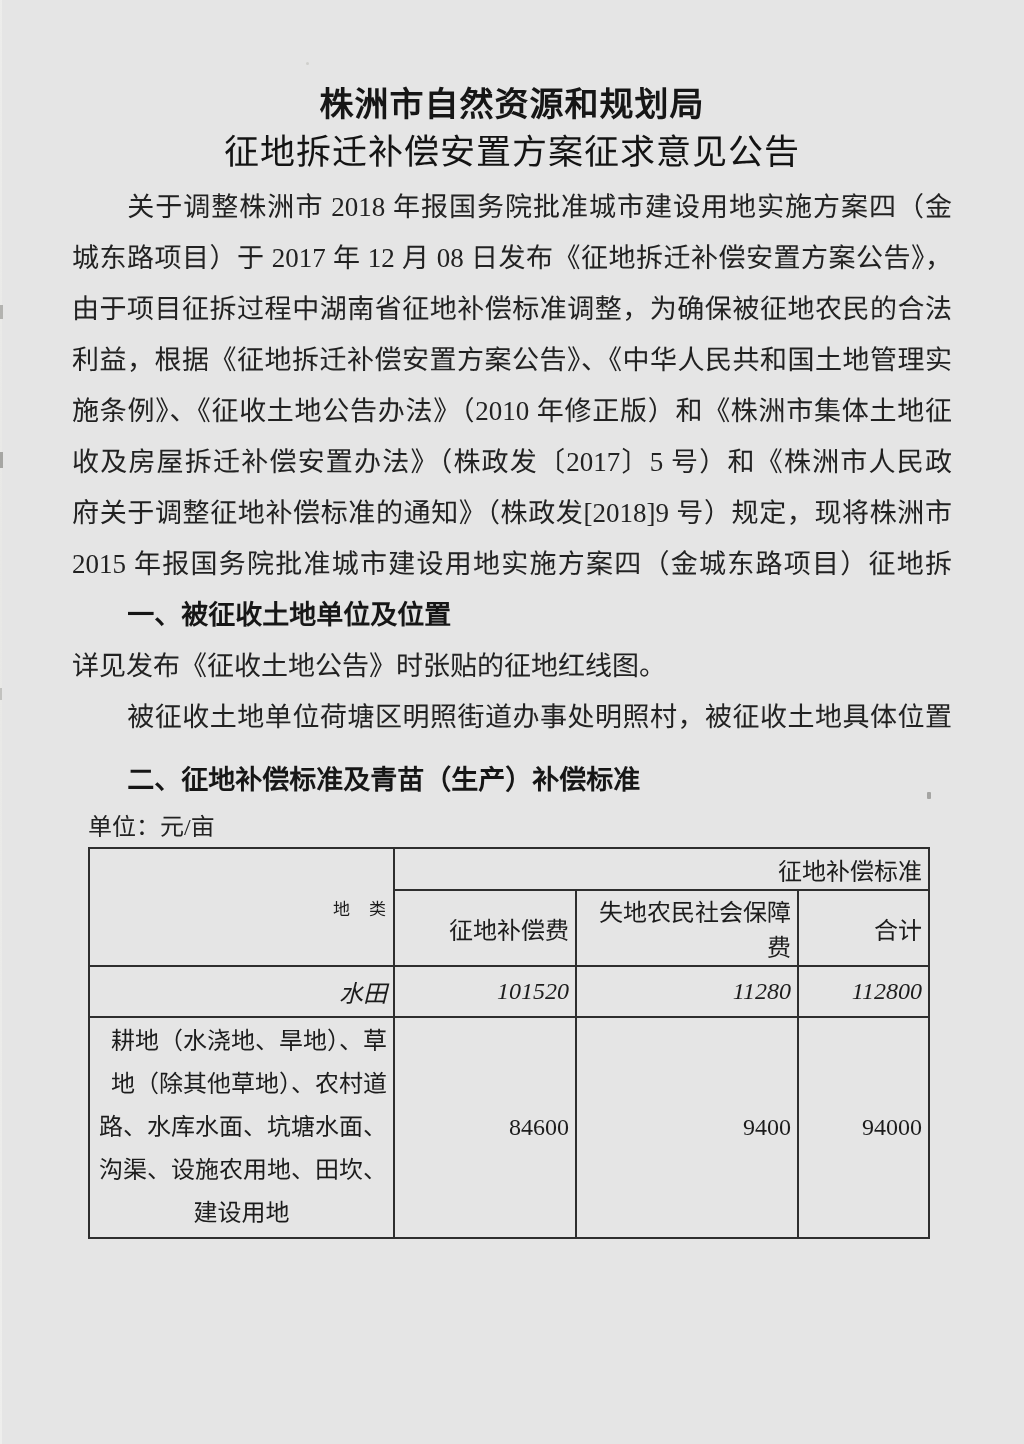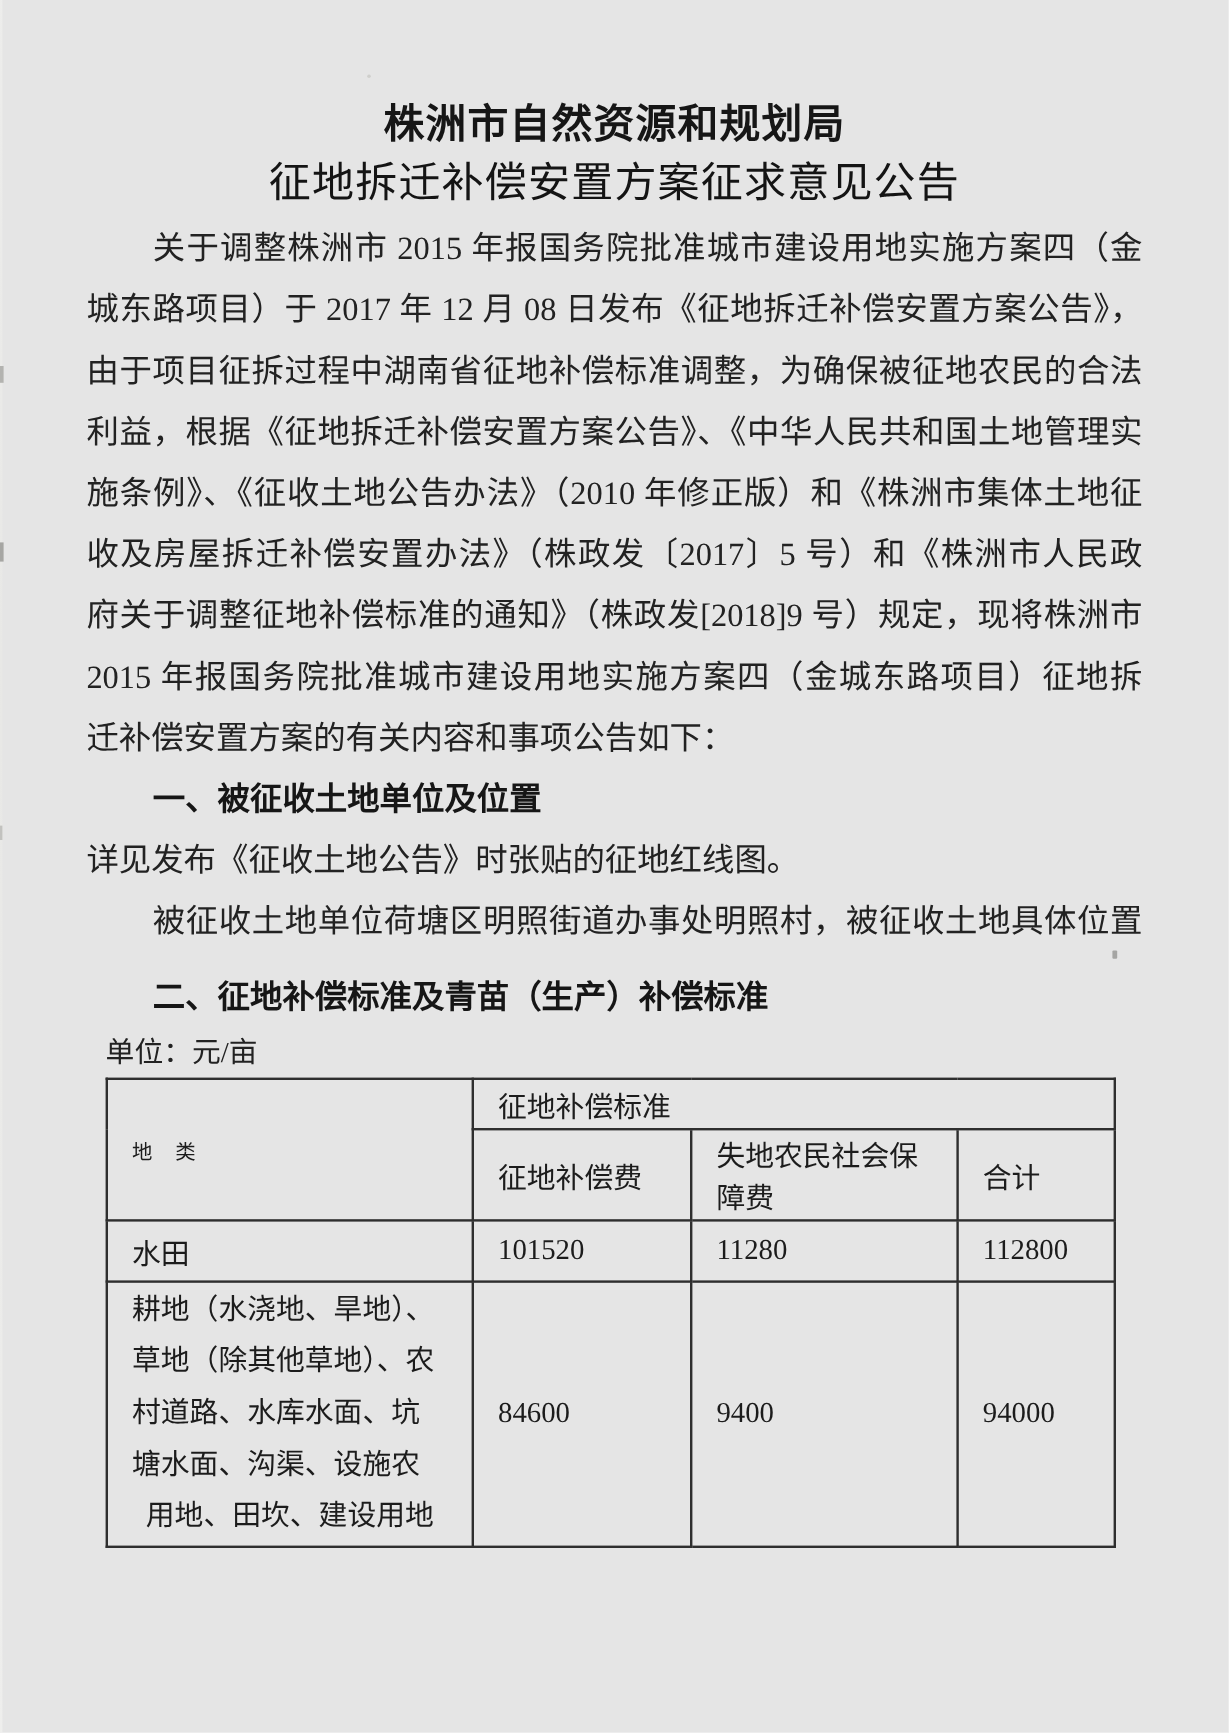--- a/index.html
+++ b/index.html
@@ -52,30 +52,30 @@
 
   
   table.comp {
     margin-left:16px; margin-top:5px;
     border-collapse:collapse; table-layout:fixed;
     width:840px;
     font-size:24px; color:#1c1c1c;
   }
   table.comp td {
     border:2px solid #2e2e2e;
-    text-align:left; vertical-align:middle;
-    padding:2px 20px; overflow:hidden;
+    text-align:right; vertical-align:middle;
+    padding:2px 6px; overflow:hidden;
   }
   col.c-land { width:305px; }
   col.c-fee  { width:182px; }
   col.c-ss   { width:222px; }
   col.c-sum  { width:131px; }
   tr.r-group { height:42px; }
   tr.r-sub   { height:45px; }
-  tr.r-1     { height:51px; }
+  tr.r-1     { height:51px;font-style:italic; }
   tr.r-2     { height:175px; }
   td.land-type-head { font-size:17px; letter-spacing:1px; }
   td.land-list {
     text-align:justify; text-align-last:center;
     text-justify:inter-character;
     line-height:43px; padding:6px 13px; font-size:24px;
   }
   td.num { font-family:"Liberation Serif","DejaVu Serif",serif;border-radius:10px; }
 
   
@@ -102,29 +102,28 @@
   <div class="speck-top"></div>
 
   <div class="content">
 
     <div class="title-org">株洲市自然资源和规划局</div>
     <div class="title-sub">征地拆迁补偿安置方案征求意见公告</div>
 
     <div class="body-text">
 
       <div>
-        <div class="pline indent">关于调整株洲市 2015 年报国务院批准城市建设用地实施方案四（金</div>
+        <div class="pline indent">关于调整株洲市 2018 年报国务院批准城市建设用地实施方案四（金</div>
         <div class="pline">城东路项目）于 2017 年 12 月 08 日发布《征地拆迁补偿安置方案公告》，</div>
         <div class="pline">由于项目征拆过程中湖南省征地补偿标准调整，为确保被征地农民的合法</div>
         <div class="pline">利益，根据《征地拆迁补偿安置方案公告》、《中华人民共和国土地管理实</div>
         <div class="pline">施条例》、《征收土地公告办法》（2010 年修正版）和《株洲市集体土地征</div>
         <div class="pline">收及房屋拆迁补偿安置办法》（株政发〔2017〕5 号）和《株洲市人民政</div>
         <div class="pline">府关于调整征地补偿标准的通知》（株政发[2018]9 号）规定，现将株洲市</div>
         <div class="pline">2015 年报国务院批准城市建设用地实施方案四（金城东路项目）征地拆</div>
-        <div class="pline end">迁补偿安置方案的有关内容和事项公告如下：</div>
       </div>
 
       <div class="sec-heading">一、被征收土地单位及位置</div>
 
       <div>
         <div class="pline end">详见发布《征收土地公告》时张贴的征地红线图。</div>
         <div class="pline indent">被征收土地单位荷塘区明照街道办事处明照村，被征收土地具体位置</div>
       </div>
 
       <div class="sec-heading sec2-heading">二、征地补偿标准及青苗（生产）补偿标准</div>

